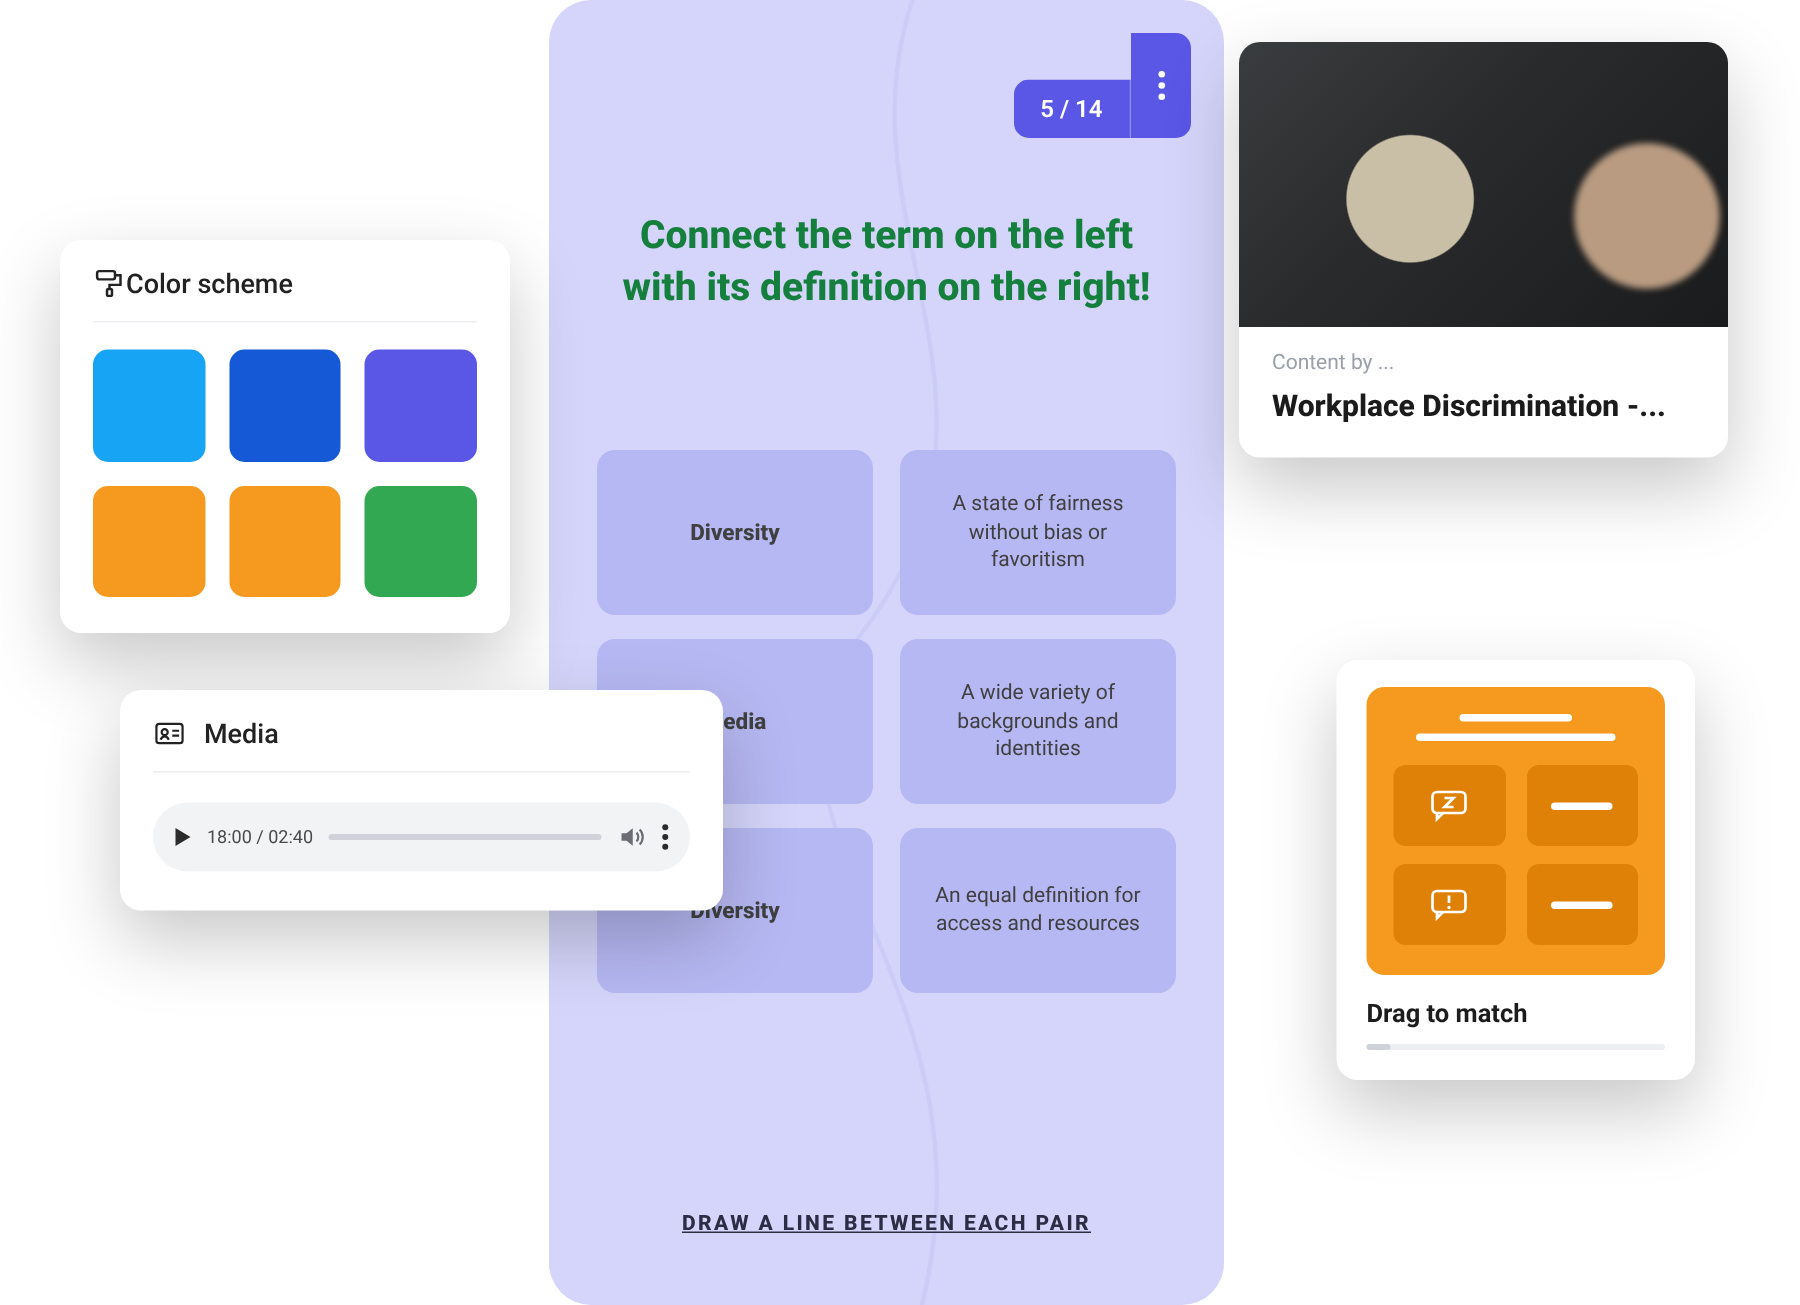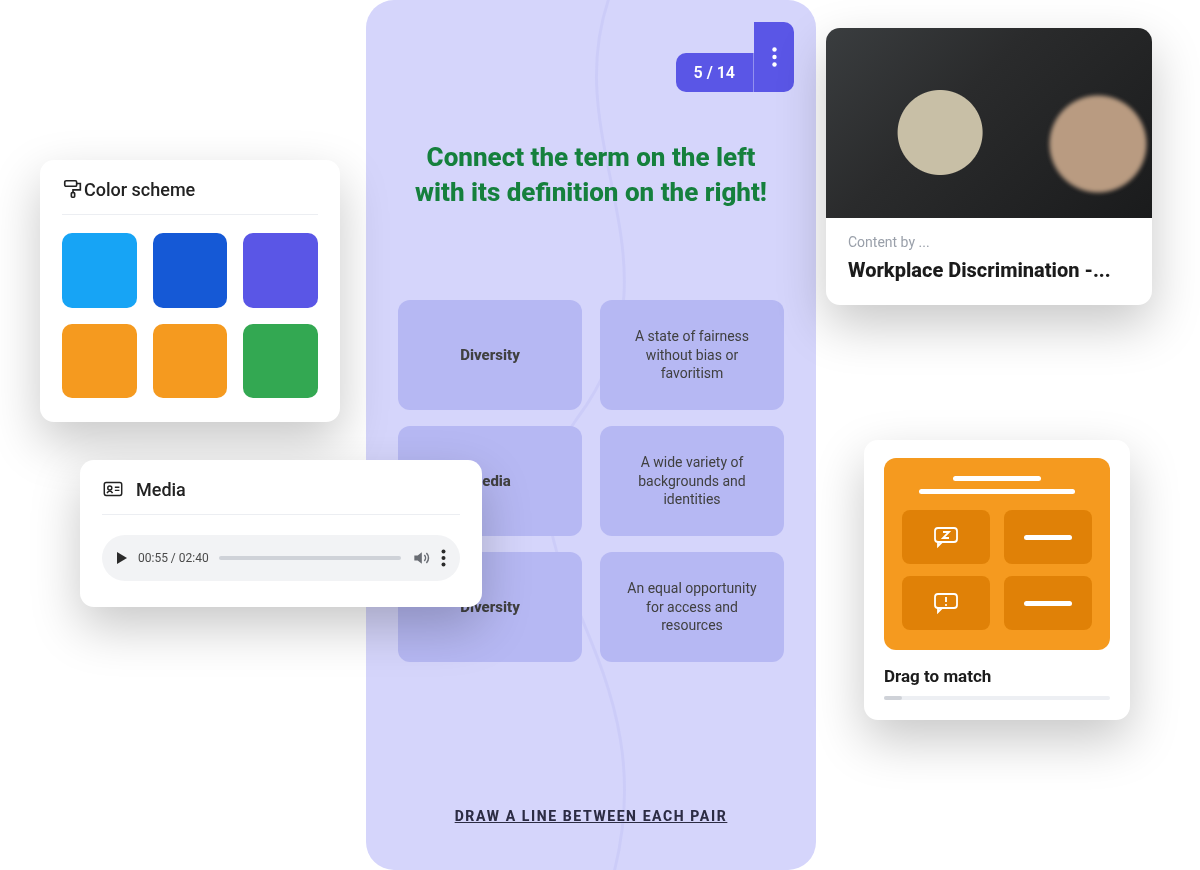--- a/index.html
+++ b/index.html
@@ -222,21 +222,21 @@
     font-size: 20px;
     font-weight: 800;
     color: #1b1b1b;
     line-height: 1.25;
   }
 
   
   .card-drag {
     right: 70px;
     top: 440px;
-    width: 266px;
+    width: 239px;
     padding: 18px 20px 20px;
   }
   .drag-canvas {
     background: #f59a1f;
     border-radius: 12px;
     padding: 18px 18px 20px;
   }
   .drag-canvas .line-thin {
     height: 5px; width: 46%;
     background:#fff; border-radius:3px;
@@ -298,21 +298,21 @@
   </div>
 
   <div class="prompt">Connect the term on the left with its definition on the right!</div>
 
   <div class="match-grid">
     <div class="match-cell term">Diversity</div>
     <div class="match-cell def">A state of fairness without bias or favoritism</div>
     <div class="match-cell term">Media</div>
     <div class="match-cell def">A wide variety of backgrounds and identities</div>
     <div class="match-cell term">Diversity</div>
-    <div class="match-cell def">An equal opportunity for access and resources</div>
+    <div class="match-cell def">An equal definition for access and resources</div>
   </div>
 
   <div class="footer-hint">DRAW A LINE BETWEEN EACH PAIR</div>
 </div>
 
 <div class="card card-colors">
   <div class="head">
     <svg width="22" height="22" viewBox="0 0 24 24" fill="none" stroke="#222" stroke-width="1.8">
       <rect x="3" y="3" width="13" height="6" rx="1.5"></rect>
       <path d="M16 6 H20 V13 H12 V16"></path>
@@ -341,21 +341,21 @@
     <span>Media</span>
   </div>
 
   <div class="audio">
     <div class="play">
       <svg width="12" height="14" viewBox="0 0 12 14">
         <path d="M1 1 L11 7 L1 13 Z" fill="#2b2b2b"></path>
       </svg>
     </div>
     <div class="time">
-      <span>00:55</span> / <span>02:40</span>
+      <span>18:00</span> / <span>02:40</span>
     </div>
     <div class="track"></div>
     <div class="vol">
       <svg width="20" height="20" viewBox="0 0 24 24" fill="none" stroke="#6a6d74" stroke-width="1.8">
         <path d="M4 9v6h4l5 4V5L8 9H4z" fill="#6a6d74" stroke="none"></path>
         <path d="M16 8.5a5 5 0 0 1 0 7"></path>
         <path d="M18.5 6a8.5 8.5 0 0 1 0 12"></path>
       </svg>
     </div>
     <div class="dots">

